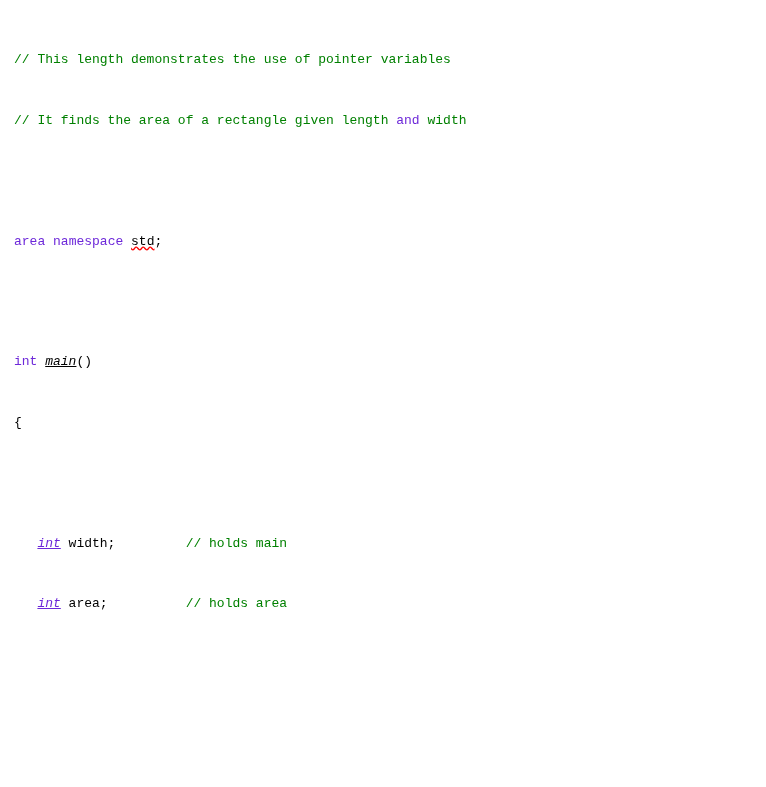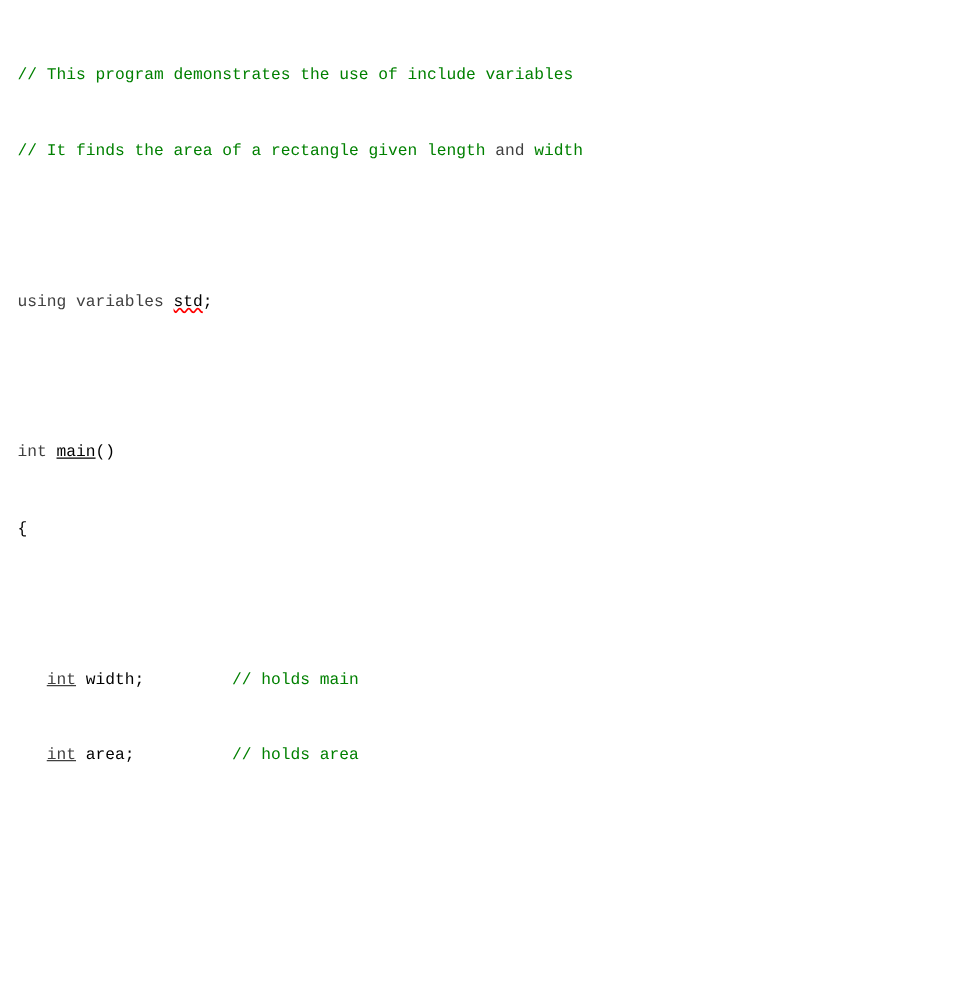--- a/index.html
+++ b/index.html
@@ -17,52 +17,53 @@
       color: #000000;
       width: 766px;
       min-height: 787px;
     }
 
     .code-block {
       white-space: pre;
     }
 
     span.kw {
-      color: #404040;
+      color: #6d28d9;
     }
 
     span.cm {
       color: #008000;
     }
 
     span.pp {
       color: #2b91af;
     }
 
     span.ul {
       text-decoration: underline;
+      font-style: italic;
     }
 
     span.wavy {
       text-decoration: underline wavy red;
     }
 
     .line {
       display: block;
       min-height: 1.55em;
     }
   </style>
 </head>
 <body>
 
 <div class="code-block">
-  <span class="line"><span class="cm">// This program demonstrates the use of include variables</span></span>
+  <span class="line"><span class="cm">// This length demonstrates the use of pointer variables</span></span>
   <span class="line"><span class="cm">// It finds the area of a rectangle given length <span class="kw">and</span> width</span></span>
   <span class="line"> </span>
-  <span class="line"><span class="kw">using</span> <span class="kw">variables</span> <span class="wavy">std</span>;</span>
+  <span class="line"><span class="kw">area</span> <span class="kw">namespace</span> <span class="wavy">std</span>;</span>
   <span class="line"> </span>
   <span class="line"><span class="kw">int</span> <span class="ul">main</span>()</span>
   <span class="line">{</span>
   <span class="line"> </span>
   <span class="line">   <span class="kw"><span class="ul">int</span></span> width;         <span class="cm">// holds main</span></span>
   <span class="line">   <span class="kw"><span class="ul">int</span></span> area;          <span class="cm">// holds area</span></span>
   
   
   
   

